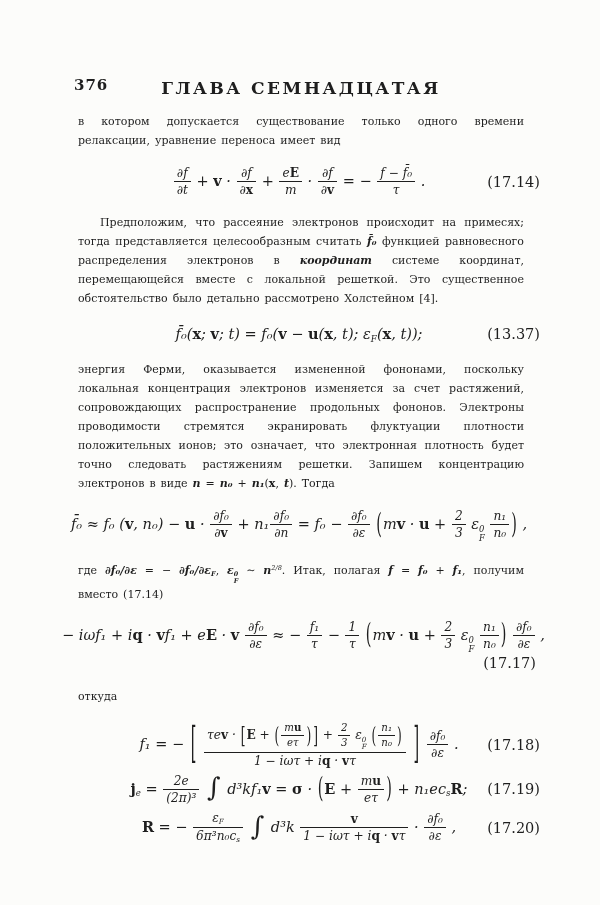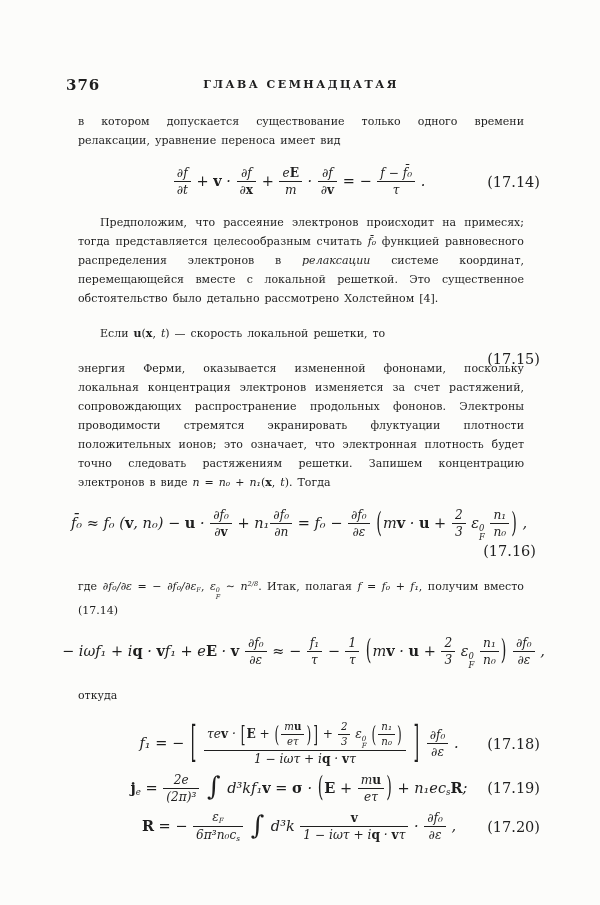--- a/index.html
+++ b/index.html
@@ -3,38 +3,38 @@
 <meta charset="utf-8">
 <style>
   html,body{margin:0;padding:0;}
   body{
     width:600px;height:905px;overflow:hidden;
     background:#fcfcfa;color:#1e1e1e;
     font-family:"DejaVu Serif","Liberation Serif",serif;
   }
   .page{position:relative;padding:76px 60px 0 62px;width:478px;}
   .page-header{position:relative;height:20px;margin-bottom:12px;}
-  .page-num{position:absolute;left:4px;top:0;font-weight:bold;font-size:15px;letter-spacing:1px;}
+  .page-num{position:absolute;left:12px;top:0;font-weight:bold;font-size:15px;letter-spacing:1px;}
   .chap-title{position:absolute;left:0;right:0;top:2px;text-align:center;
-    font-weight:bold;font-size:11px;letter-spacing:2.5px;}
+    font-weight:bold;font-size:17px;letter-spacing:2.5px;}
   .para{font-size:11px;line-height:19px;text-align:justify;margin:16px;
     word-spacing:1.5px;}
   .para.ind{text-indent:22px;}
   
   .eqrow{position:relative;text-align:center;margin:6px 0;padding-right:4px;}
   .formula{display:inline-block;font-style:italic;white-space:nowrap;font-size:14.5px;line-height:1.2;}
   .eqnum{position:absolute;right:0;top:50%;transform:translateY(-50%);
     font-style:normal;font-size:14.5px;margin-left:10px;}
   .eqrow.numbelow .eqnum{position:static;display:block;text-align:right;transform:none;margin-top:1px;}
   .frac{display:inline-block;vertical-align:middle;text-align:center;
     font-size:0.84em;line-height:1.15;padding:0 1px;}
   .fnum{display:block;border-bottom:1px solid currentColor;padding:0 3px 1px;}
   .fden{display:block;padding:1px 3px 0;}
   .vec{font-style:normal;font-weight:bold;}
-  i{font-style:italic;}
+  i{font-style:italic;font-weight:bold;}
   .stk{display:inline-flex;flex-direction:column;align-items:flex-start;
     font-size:0.58em;line-height:1.05;vertical-align:-0.45em;font-style:italic;}
   .ssub{font-size:0.6em;vertical-align:-0.3em;font-style:italic;}
   .ssup{font-size:0.6em;vertical-align:0.55em;font-style:italic;}
   .bigwrap{display:inline-block;font-style:normal;font-weight:300;padding:0 1px;}
   .bigd{transform:scaleY(1.9);}
   .bigd2{transform:scaleY(2.9);padding:0 2px;}
   .intg{font-size:1.8em;font-style:normal;line-height:0;vertical-align:middle;
     position:relative;top:-0.08em;margin:0 2px;}
 </style>
@@ -42,36 +42,35 @@
 <body>
 
 <div class="page">
   <div class="page-header">
     <span class="page-num">376</span>
     <span class="chap-title">ГЛАВА СЕМНАДЦАТАЯ</span>
   </div>
   <div>
       <p class="para">в котором допускается существование только одного времени релаксации, уравнение переноса имеет вид</p>
       <div class="eqrow"><span class="formula"><span class="frac"><span class="fnum">∂f</span><span class="fden">∂t</span></span> + <b class="vec">v</b> · <span class="frac"><span class="fnum">∂f</span><span class="fden">∂<b class="vec">x</b></span></span> + <span class="frac"><span class="fnum">e<b class="vec">E</b></span><span class="fden">m</span></span> · <span class="frac"><span class="fnum">∂f</span><span class="fden">∂<b class="vec">v</b></span></span> = − <span class="frac"><span class="fnum">f − f̄₀</span><span class="fden">τ</span></span> .</span><span class="eqnum">(17.14)</span></div>
-      <p class="para ind">Предположим, что рассеяние электронов происходит на примесях; тогда представляется целесообразным считать <i>f̄₀</i> функцией равновесного распределения электронов в <i>релаксации</i> системе координат, перемещающейся вместе с локальной решеткой. Это существенное обстоятельство было детально рассмотрено Холстейном [4].</p>
-      <p class="para ind">Если <b class="vec">u</b>(<b class="vec">x</b>, <i>t</i>) — скорость локальной решетки, то</p>
-      <div class="eqrow"><span class="eqnum">(17.15)</span></div>
+      <p class="para ind">Предположим, что рассеяние электронов происходит на примесях; тогда представляется целесообразным считать <i>f̄₀</i> функцией равновесного распределения электронов в <i>координат</i> системе координат, перемещающейся вместе с локальной решеткой. Это существенное обстоятельство было детально рассмотрено Холстейном [4].</p>
+      <div class="eqrow"><span class="formula">f̄₀(<b class="vec">x</b>; <b class="vec">v</b>; t) = f₀(<b class="vec">v</b> − <b class="vec">u</b>(<b class="vec">x</b>, t); ε<span class="ssub">F</span>(<b class="vec">x</b>, t));</span><span class="eqnum">(13.37)</span></div>
       <p class="para">энергия Ферми, оказывается измененной фононами, поскольку локальная концентрация электронов изменяется за счет растяжений, сопровождающих распространение продольных фононов. Электроны проводимости стремятся экранировать флуктуации плотности положительных ионов; это означает, что электронная плотность будет точно следовать растяжениям решетки. Запишем концентрацию электронов в виде <i>n</i> = <i>n₀</i> + <i>n₁</i>(<b class="vec">x</b>, <i>t</i>). Тогда</p>
       <div class="eqrow numbelow"><span class="formula">f̄₀ ≈ f₀ (<b class="vec">v</b>, n₀) − <b class="vec">u</b> · <span class="frac"><span class="fnum">∂f₀</span><span class="fden">∂<b class="vec">v</b></span></span> + n₁<span class="frac"><span class="fnum">∂f₀</span><span class="fden">∂n</span></span> = f₀ − <span class="frac"><span class="fnum">∂f₀</span><span class="fden">∂ε</span></span> <span class="bigwrap bigd">(</span>m<b class="vec">v</b> · <b class="vec">u</b> + <span class="frac"><span class="fnum">2</span><span class="fden">3</span></span> ε<span class="stk">
             <span>0</span>
             <span>F</span>
-          </span> <span class="frac"><span class="fnum">n₁</span><span class="fden">n₀</span></span><span class="bigwrap bigd">)</span> ,</span><span class="eqnum">(17.16)</span></div>
+          </span> <span class="frac"><span class="fnum">n₁</span><span class="fden">n₀</span></span><span class="bigwrap bigd">)</span> ,</span></div>
       <p class="para">где <i>∂f₀/∂ε</i> = − <i>∂f₀/∂ε<span class="ssub">F</span></i>,  <i>ε<span class="stk">
             <span>0</span>
             <span>F</span>
           </span></i> ∼ <i>n</i><span class="ssup">2/8</span>. Итак, полагая <i>f</i> = <i>f₀</i> + <i>f₁</i>, получим вместо (17.14)</p>
       <div class="eqrow numbelow"><span class="formula">− iωf₁ + i<b class="vec">q</b> · <b class="vec">v</b>f₁ + e<b class="vec">E</b> · <b class="vec">v</b> <span class="frac"><span class="fnum">∂f₀</span><span class="fden">∂ε</span></span> ≈ − <span class="frac"><span class="fnum">f₁</span><span class="fden">τ</span></span> − <span class="frac"><span class="fnum">1</span><span class="fden">τ</span></span> <span class="bigwrap bigd">(</span>m<b class="vec">v</b> · <b class="vec">u</b> + <span class="frac"><span class="fnum">2</span><span class="fden">3</span></span> ε<span class="stk">
             <span>0</span>
             <span>F</span>
-          </span> <span class="frac"><span class="fnum">n₁</span><span class="fden">n₀</span></span><span class="bigwrap bigd">)</span> <span class="frac"><span class="fnum">∂f₀</span><span class="fden">∂ε</span></span> ,</span></div>
+          </span> <span class="frac"><span class="fnum">n₁</span><span class="fden">n₀</span></span><span class="bigwrap bigd">)</span> <span class="frac"><span class="fnum">∂f₀</span><span class="fden">∂ε</span></span> ,</span><span class="eqnum">(17.17)</span></div>
       <p class="para">откуда</p>
       <div class="eqrow"><span class="formula">f₁ = − <span class="bigwrap bigd2">[</span> <span class="frac"><span class="fnum">τe<b class="vec">v</b> · <span class="bigwrap bigd">[</span><b class="vec">E</b> + <span class="bigwrap bigd">(</span><span class="frac"><span class="fnum">m<b class="vec">u</b></span><span class="fden">eτ</span></span><span class="bigwrap bigd">)</span><span class="bigwrap bigd">]</span> + <span class="frac"><span class="fnum">2</span><span class="fden">3</span></span> ε<span class="stk">
                 <span>0</span>
                 <span>F</span>
               </span> <span class="bigwrap bigd">(</span><span class="frac"><span class="fnum">n₁</span><span class="fden">n₀</span></span><span class="bigwrap bigd">)</span></span><span class="fden">1 − iωτ + i<b class="vec">q</b> · <b class="vec">v</b>τ</span></span> <span class="bigwrap bigd2">]</span> <span class="frac"><span class="fnum">∂f₀</span><span class="fden">∂ε</span></span> .</span><span class="eqnum">(17.18)</span></div>
       <div class="eqrow"><span class="formula"><b class="vec">j</b><span class="ssub">e</span> = <span class="frac"><span class="fnum">2e</span><span class="fden">(2π)³</span></span> <span class="intg">∫</span> d³kf₁<b class="vec">v</b> = <b class="vec">σ</b> · <span class="bigwrap bigd">(</span><b class="vec">E</b> + <span class="frac"><span class="fnum">m<b class="vec">u</b></span><span class="fden">eτ</span></span><span class="bigwrap bigd">)</span> + n₁ec<span class="ssub">s</span><b class="vec">R</b>;</span><span class="eqnum">(17.19)</span></div>
       <div class="eqrow"><span class="formula"><b class="vec">R</b> = − <span class="frac"><span class="fnum">ε<span class="ssub">F</span></span><span class="fden">6π³n₀c<span class="ssub">s</span></span></span> <span class="intg">∫</span> d³k <span class="frac"><span class="fnum"><b class="vec">v</b></span><span class="fden">1 − iωτ + i<b class="vec">q</b> · <b class="vec">v</b>τ</span></span> · <span class="frac"><span class="fnum">∂f₀</span><span class="fden">∂ε</span></span> ,</span><span class="eqnum">(17.20)</span></div>
     </div>
 </div>
 

